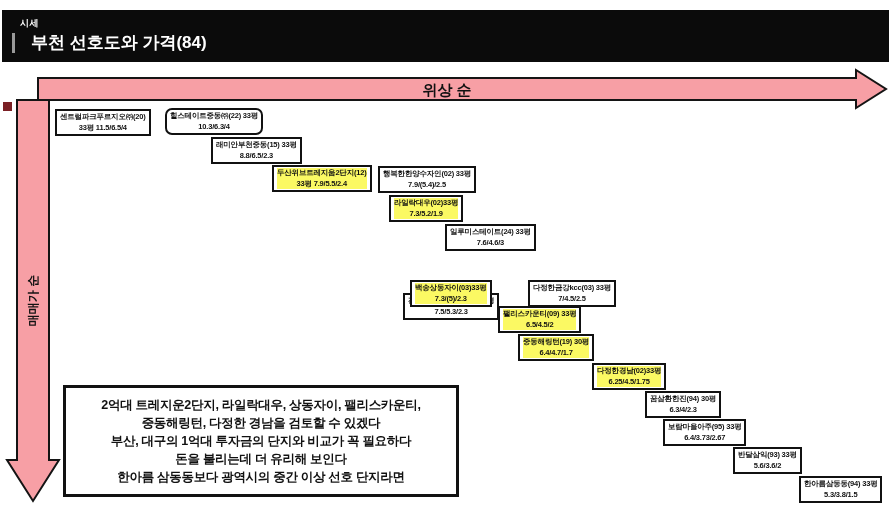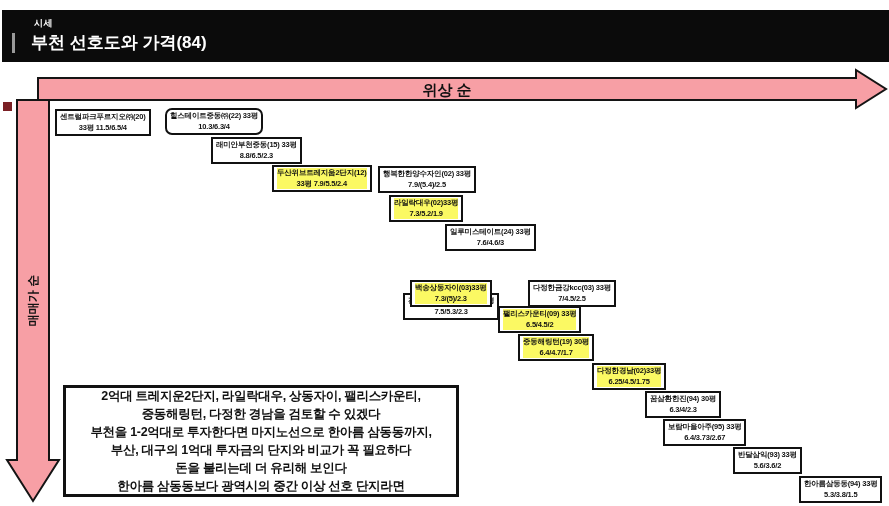--- a/index.html
+++ b/index.html
@@ -1,21 +1,21 @@
 <!DOCTYPE html>
 <html><head>
 <meta charset="utf-8">
 <style>
   html,body{margin:0;padding:0;background:#fff;}
   .canvas{position:relative;width:889px;height:506px;background:#ffffff;overflow:hidden;
           font-family:"Liberation Sans","DejaVu Sans",sans-serif;color:#111;}
 
   
   .header{position:absolute;left:2px;right:0;top:10px;height:52px;background:#0b0b0b;color:#fff;}
-  .eyebrow{margin:7px 0 0 32px;font-size:9px;font-weight:bold;letter-spacing:0.5px;}
+  .eyebrow{margin:7px 0 0 18px;font-size:9px;font-weight:bold;letter-spacing:0.5px;}
   .title{margin:3px 0 0 10px;border-left:3px solid #9a9a9a;padding-left:16px;
          font-size:17px;font-weight:bold;line-height:1.15;}
 
   
   svg.arrows{position:absolute;left:0;top:0;pointer-events:none;}
   .axis-label-x{position:absolute;left:38px;top:81px;width:818px;text-align:center;
                 font-size:15px;font-weight:bold;}
   .axis-label-y{position:absolute;left:-17px;top:292px;width:100px;text-align:center;
                 font-size:12px;font-weight:bold;transform:rotate(-90deg);}
 
@@ -121,19 +121,18 @@
       </div>
       <div class="apt-box" style="left: 775px; top: 476px; margin-left: 24px;">
         <span class="bl">한아름삼동동(94) 33평</span>
         <span class="bl">5.3/3.8/1.5</span>
       </div>
     </div>
 
   <div class="summary">
       <div>2억대 트레지운2단지, 라일락대우, 상동자이, 팰리스카운티,</div>
       <div>중동해링턴, 다정한 경남을 검토할 수 있겠다</div>
-      <div>부천을 1-2억대로 투자한다면 마지노선으로 한아름 삼동동까지,</div>
       <div>부산, 대구의 1억대 투자금의 단지와 비교가 꼭 필요하다</div>
       <div>돈을 불리는데 더 유리해 보인다</div>
       <div>한아름 삼동동보다 광역시의 중간 이상 선호 단지라면</div>
     </div>
 
 </div>
 
 </body></html>

